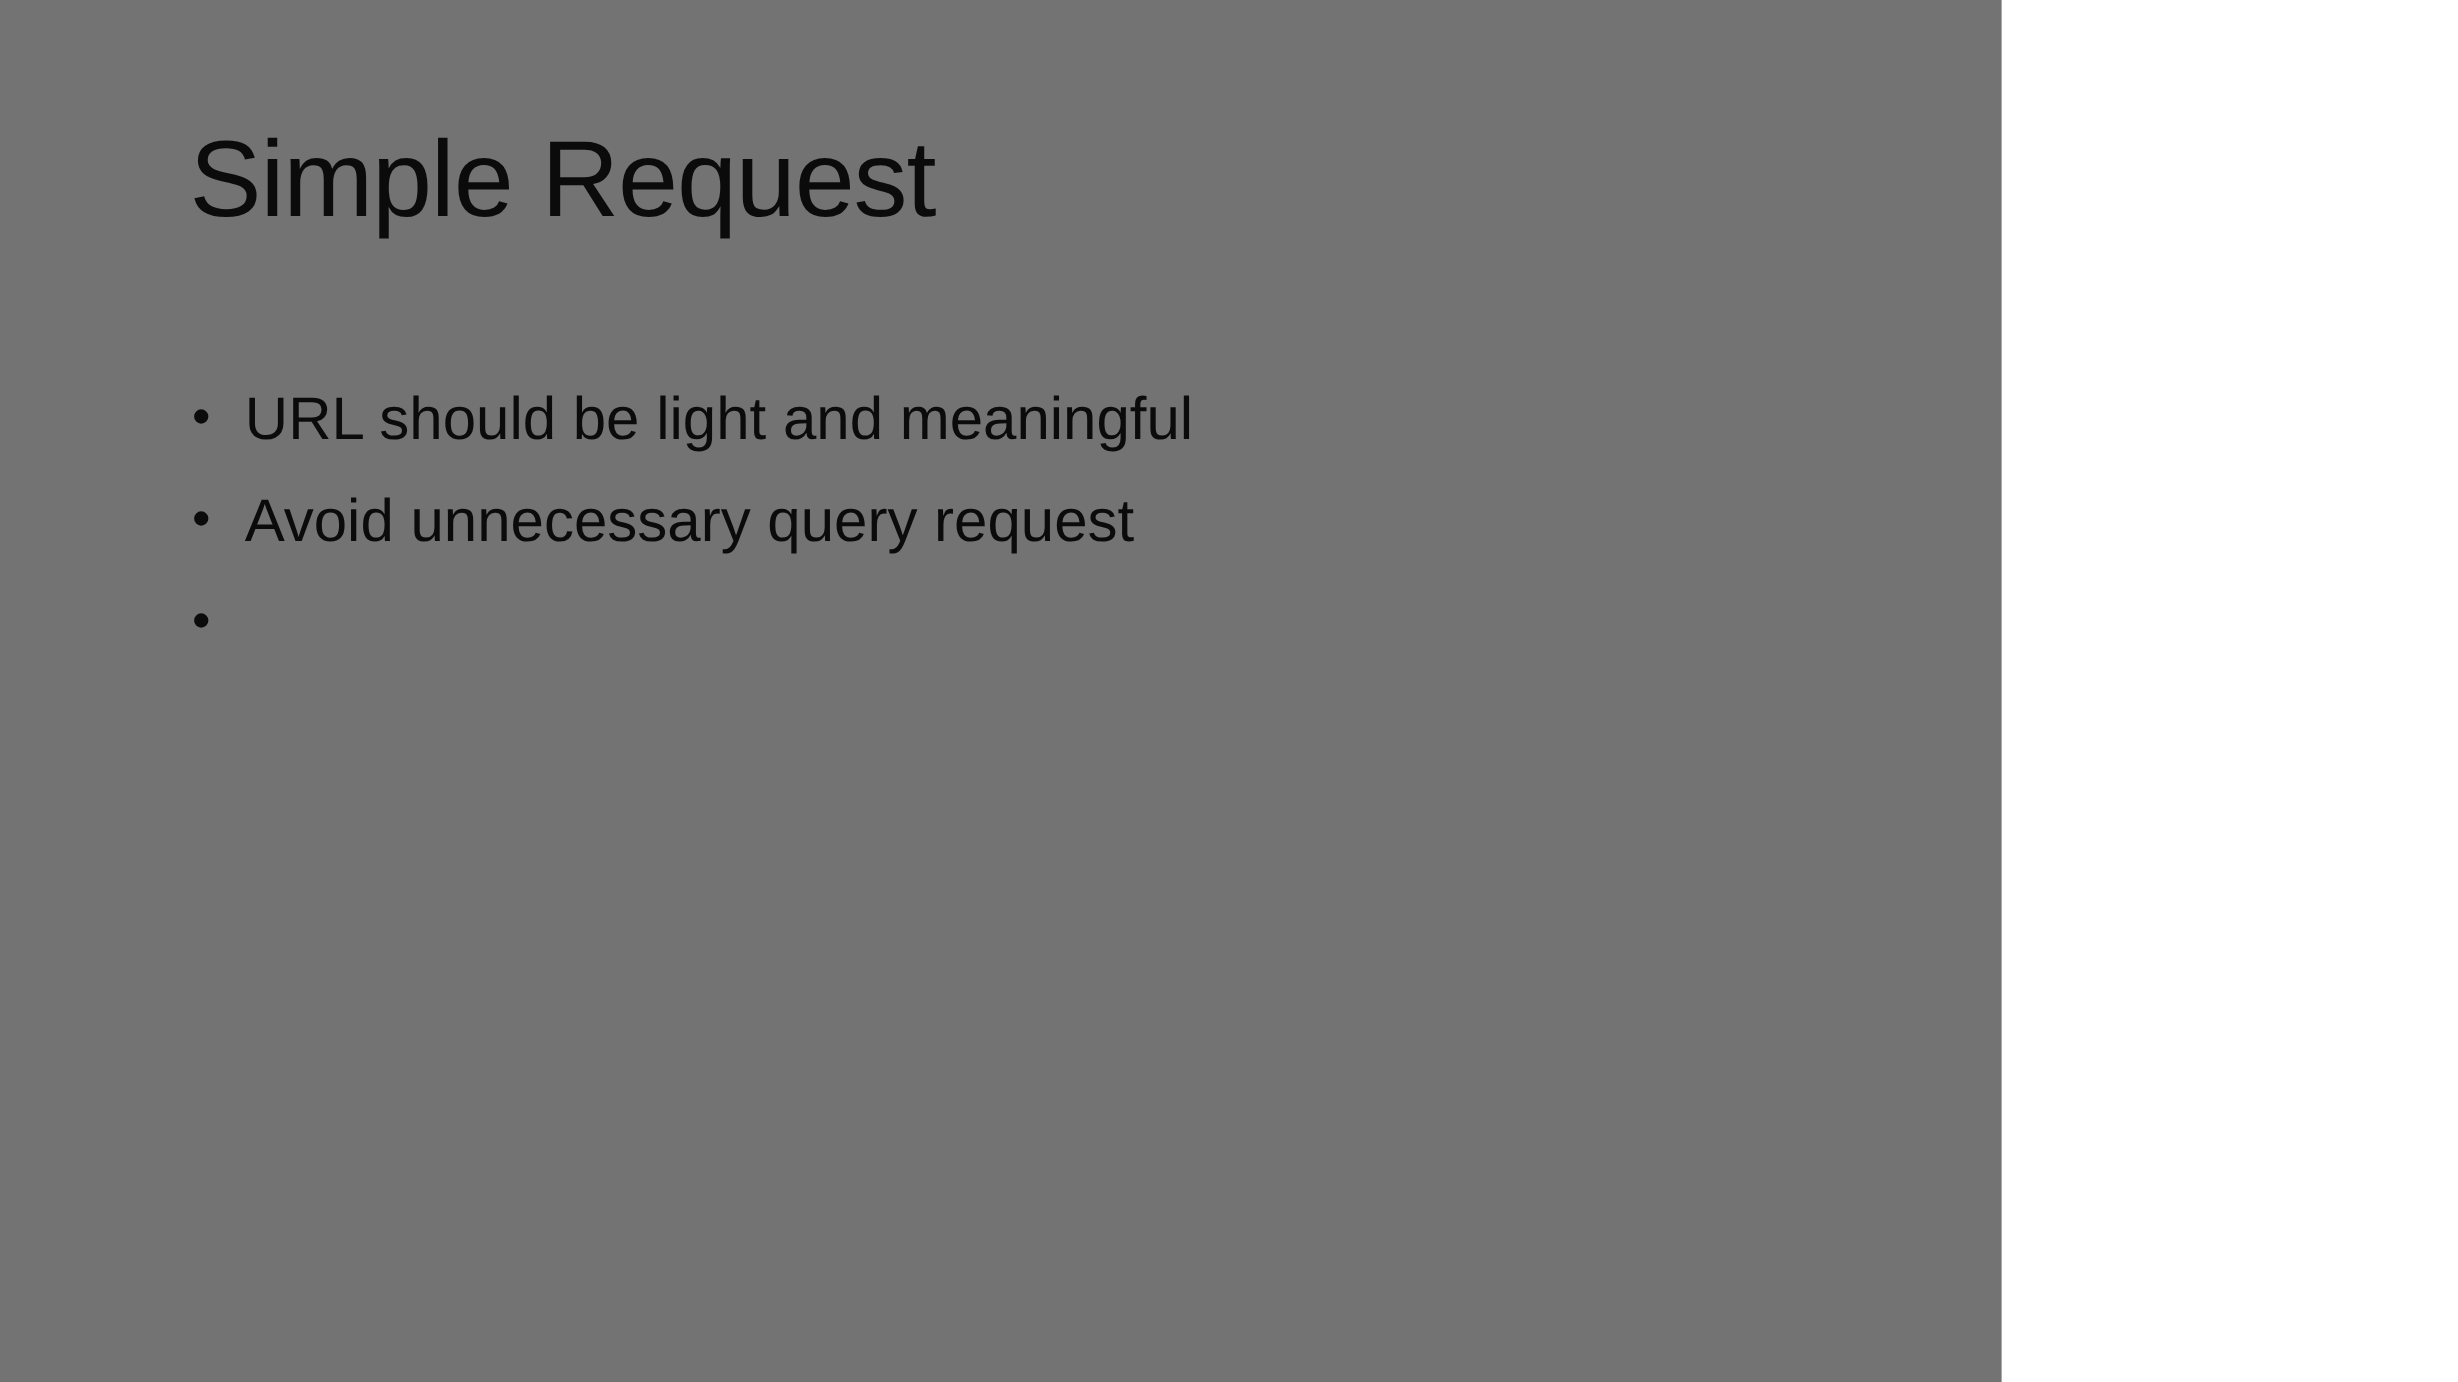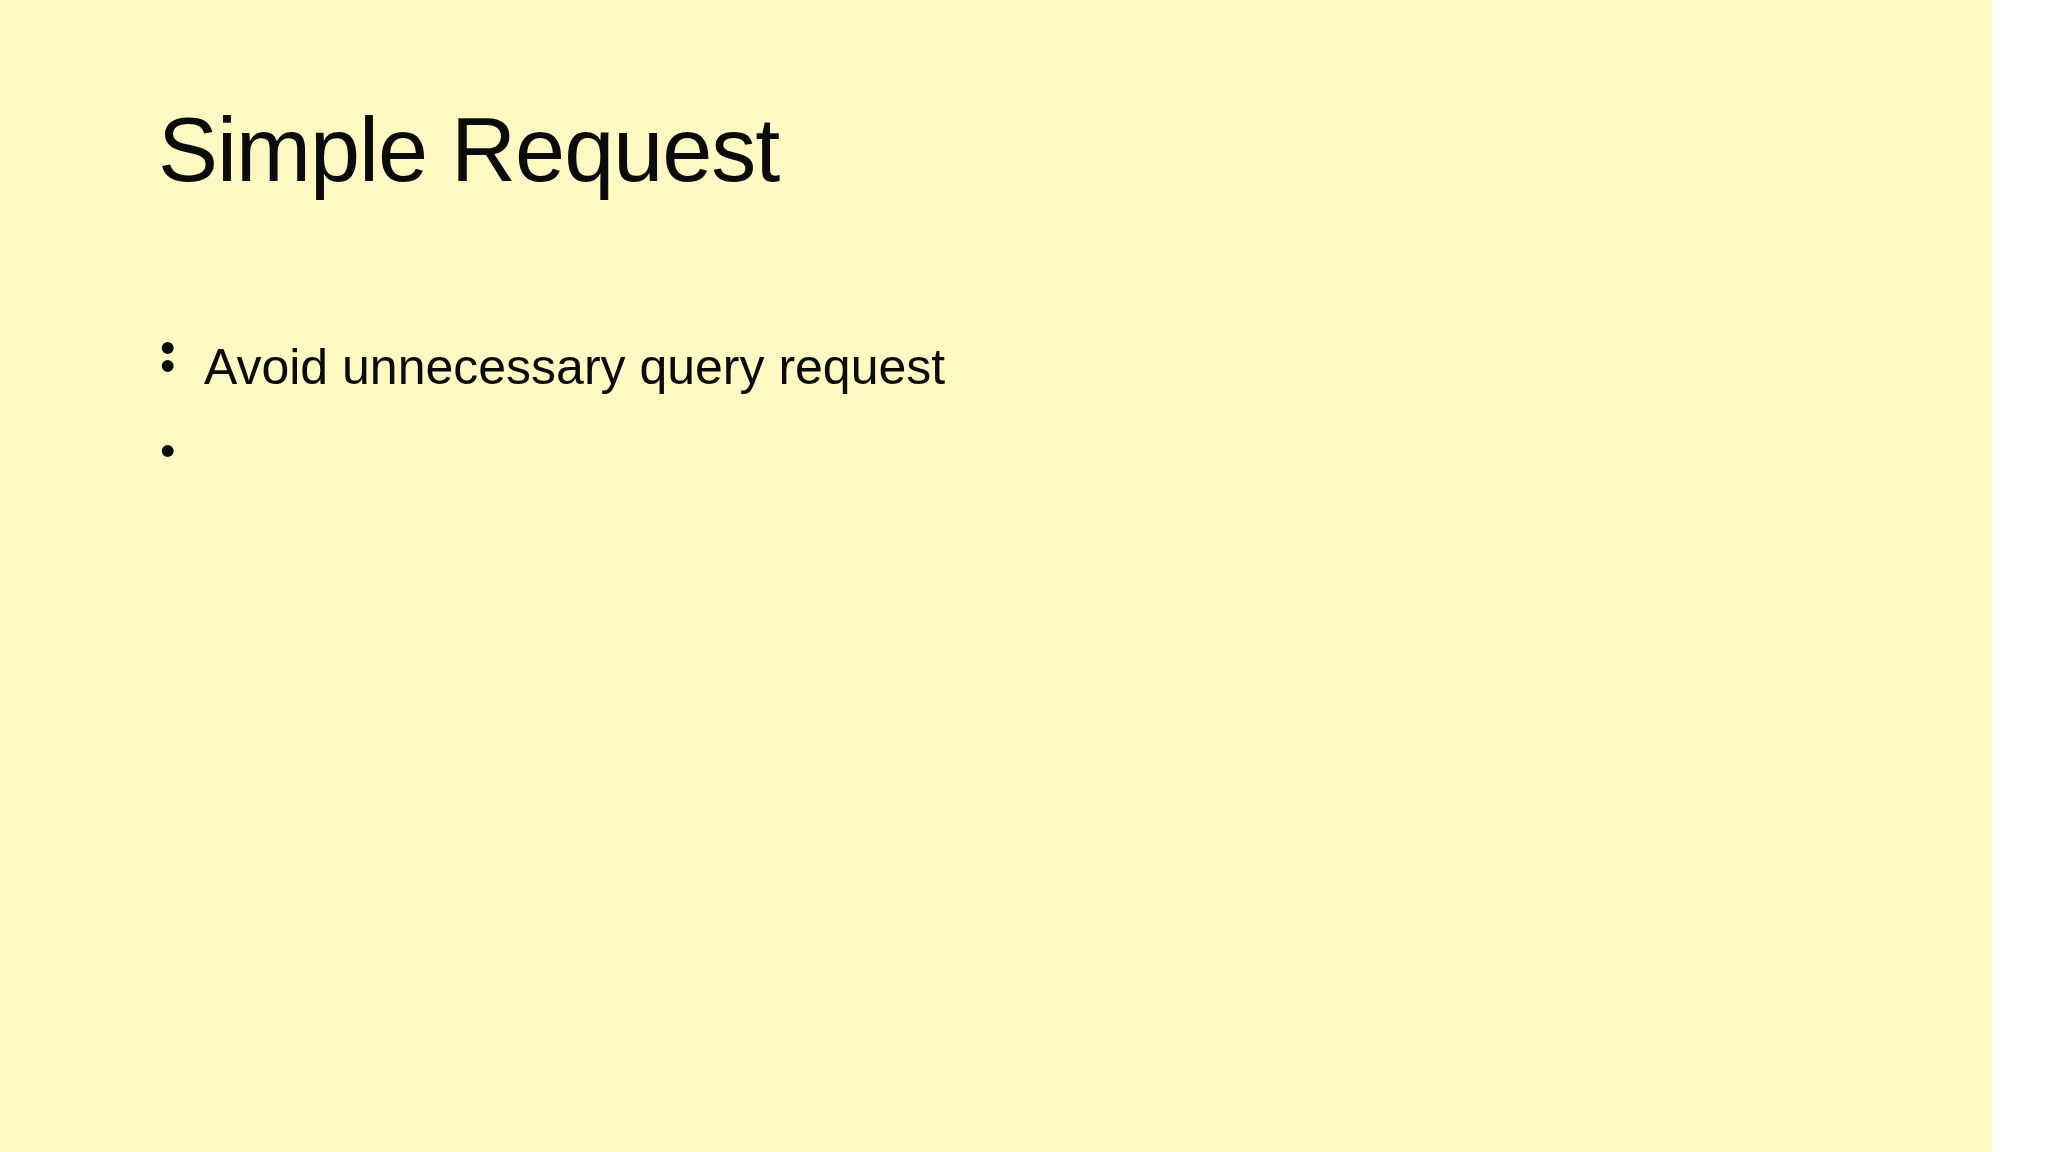--- a/index.html
+++ b/index.html
@@ -2,23 +2,23 @@
 <html><head>
 <meta charset="utf-8">
 <style>
   html, body {
     margin: 0;
     padding: 0;
     background: #ffffff;
   }
   .slide {
     position: relative;
-    width: 1992px;
+    width: 1668px;
     height: 1152px;
-    background: #fef9c3;
+    background: #737373;
     overflow: hidden;
     font-family: "Liberation Sans", sans-serif;
     color: #000000;
   }
   .slide-title {
     position: absolute;
     left: 158px;
     top: 96px;
     font-size: 90px;
     font-weight: 300;
@@ -56,20 +56,21 @@
 <body>
 
 <div class="slide">
 
   <div class="slide-title">Simple Request</div>
 
   <ul class="bullet-list">
 
     <li class="bullet-item">
       <span class="bullet-marker">•</span>
+      <span>URL should be light and meaningful</span>
     </li>
 
     <li class="bullet-item">
       <span class="bullet-marker">•</span>
       <span>Avoid unnecessary query request</span>
     </li>
 
     <li class="bullet-item">
       <span class="bullet-marker">•</span>
     </li>

